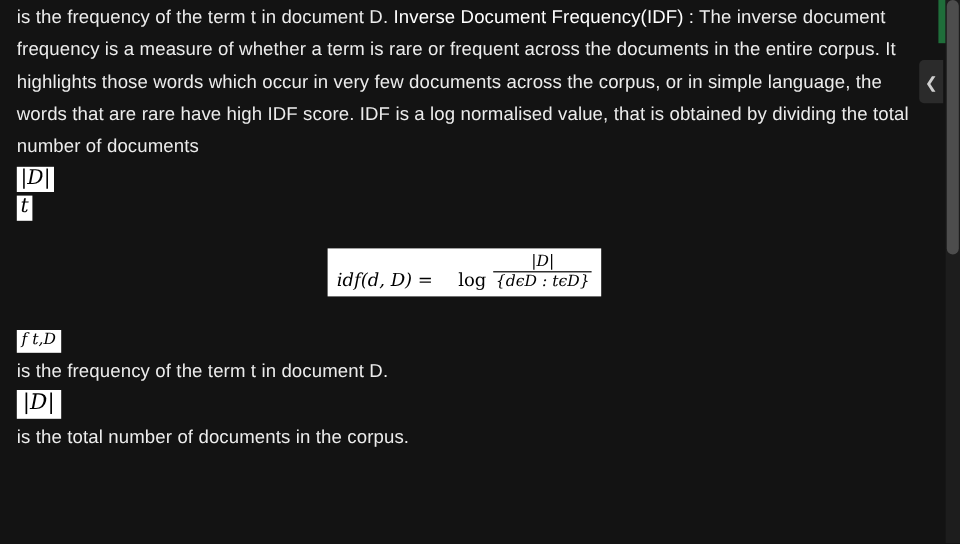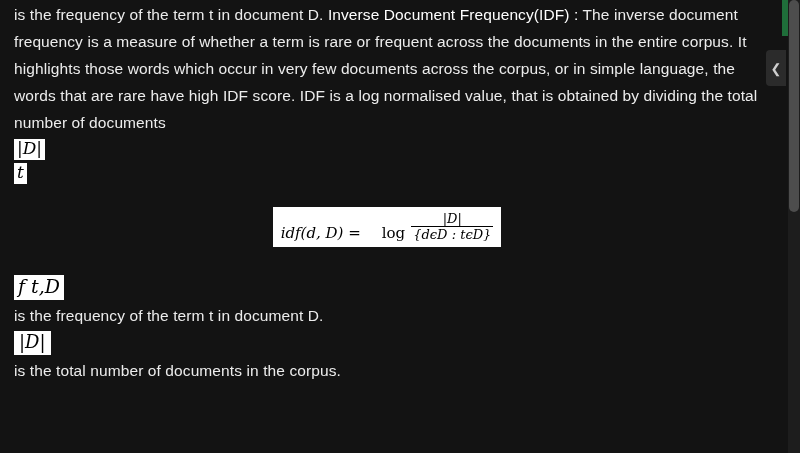--- a/index.html
+++ b/index.html
@@ -60,21 +60,21 @@
   }
   .math-D {
     font-size: 17px;
     margin: 3px 0 1px 0;
   }
   .math-t {
     font-size: 17px;
     margin: 2px 0 1px 0;
   }
   .math-ftD {
-    font-size: 19px;
+    font-size: 13px;
     padding: 2px 4px 3px 4px;
     margin: 2px 0 2px 0;
   }
   .math-absD {
     font-size: 18px;
     padding: 2px 5px 3px 5px;
     margin: 2px 0 2px 0;
   }
   .formula-wrap {
     display: flex;

